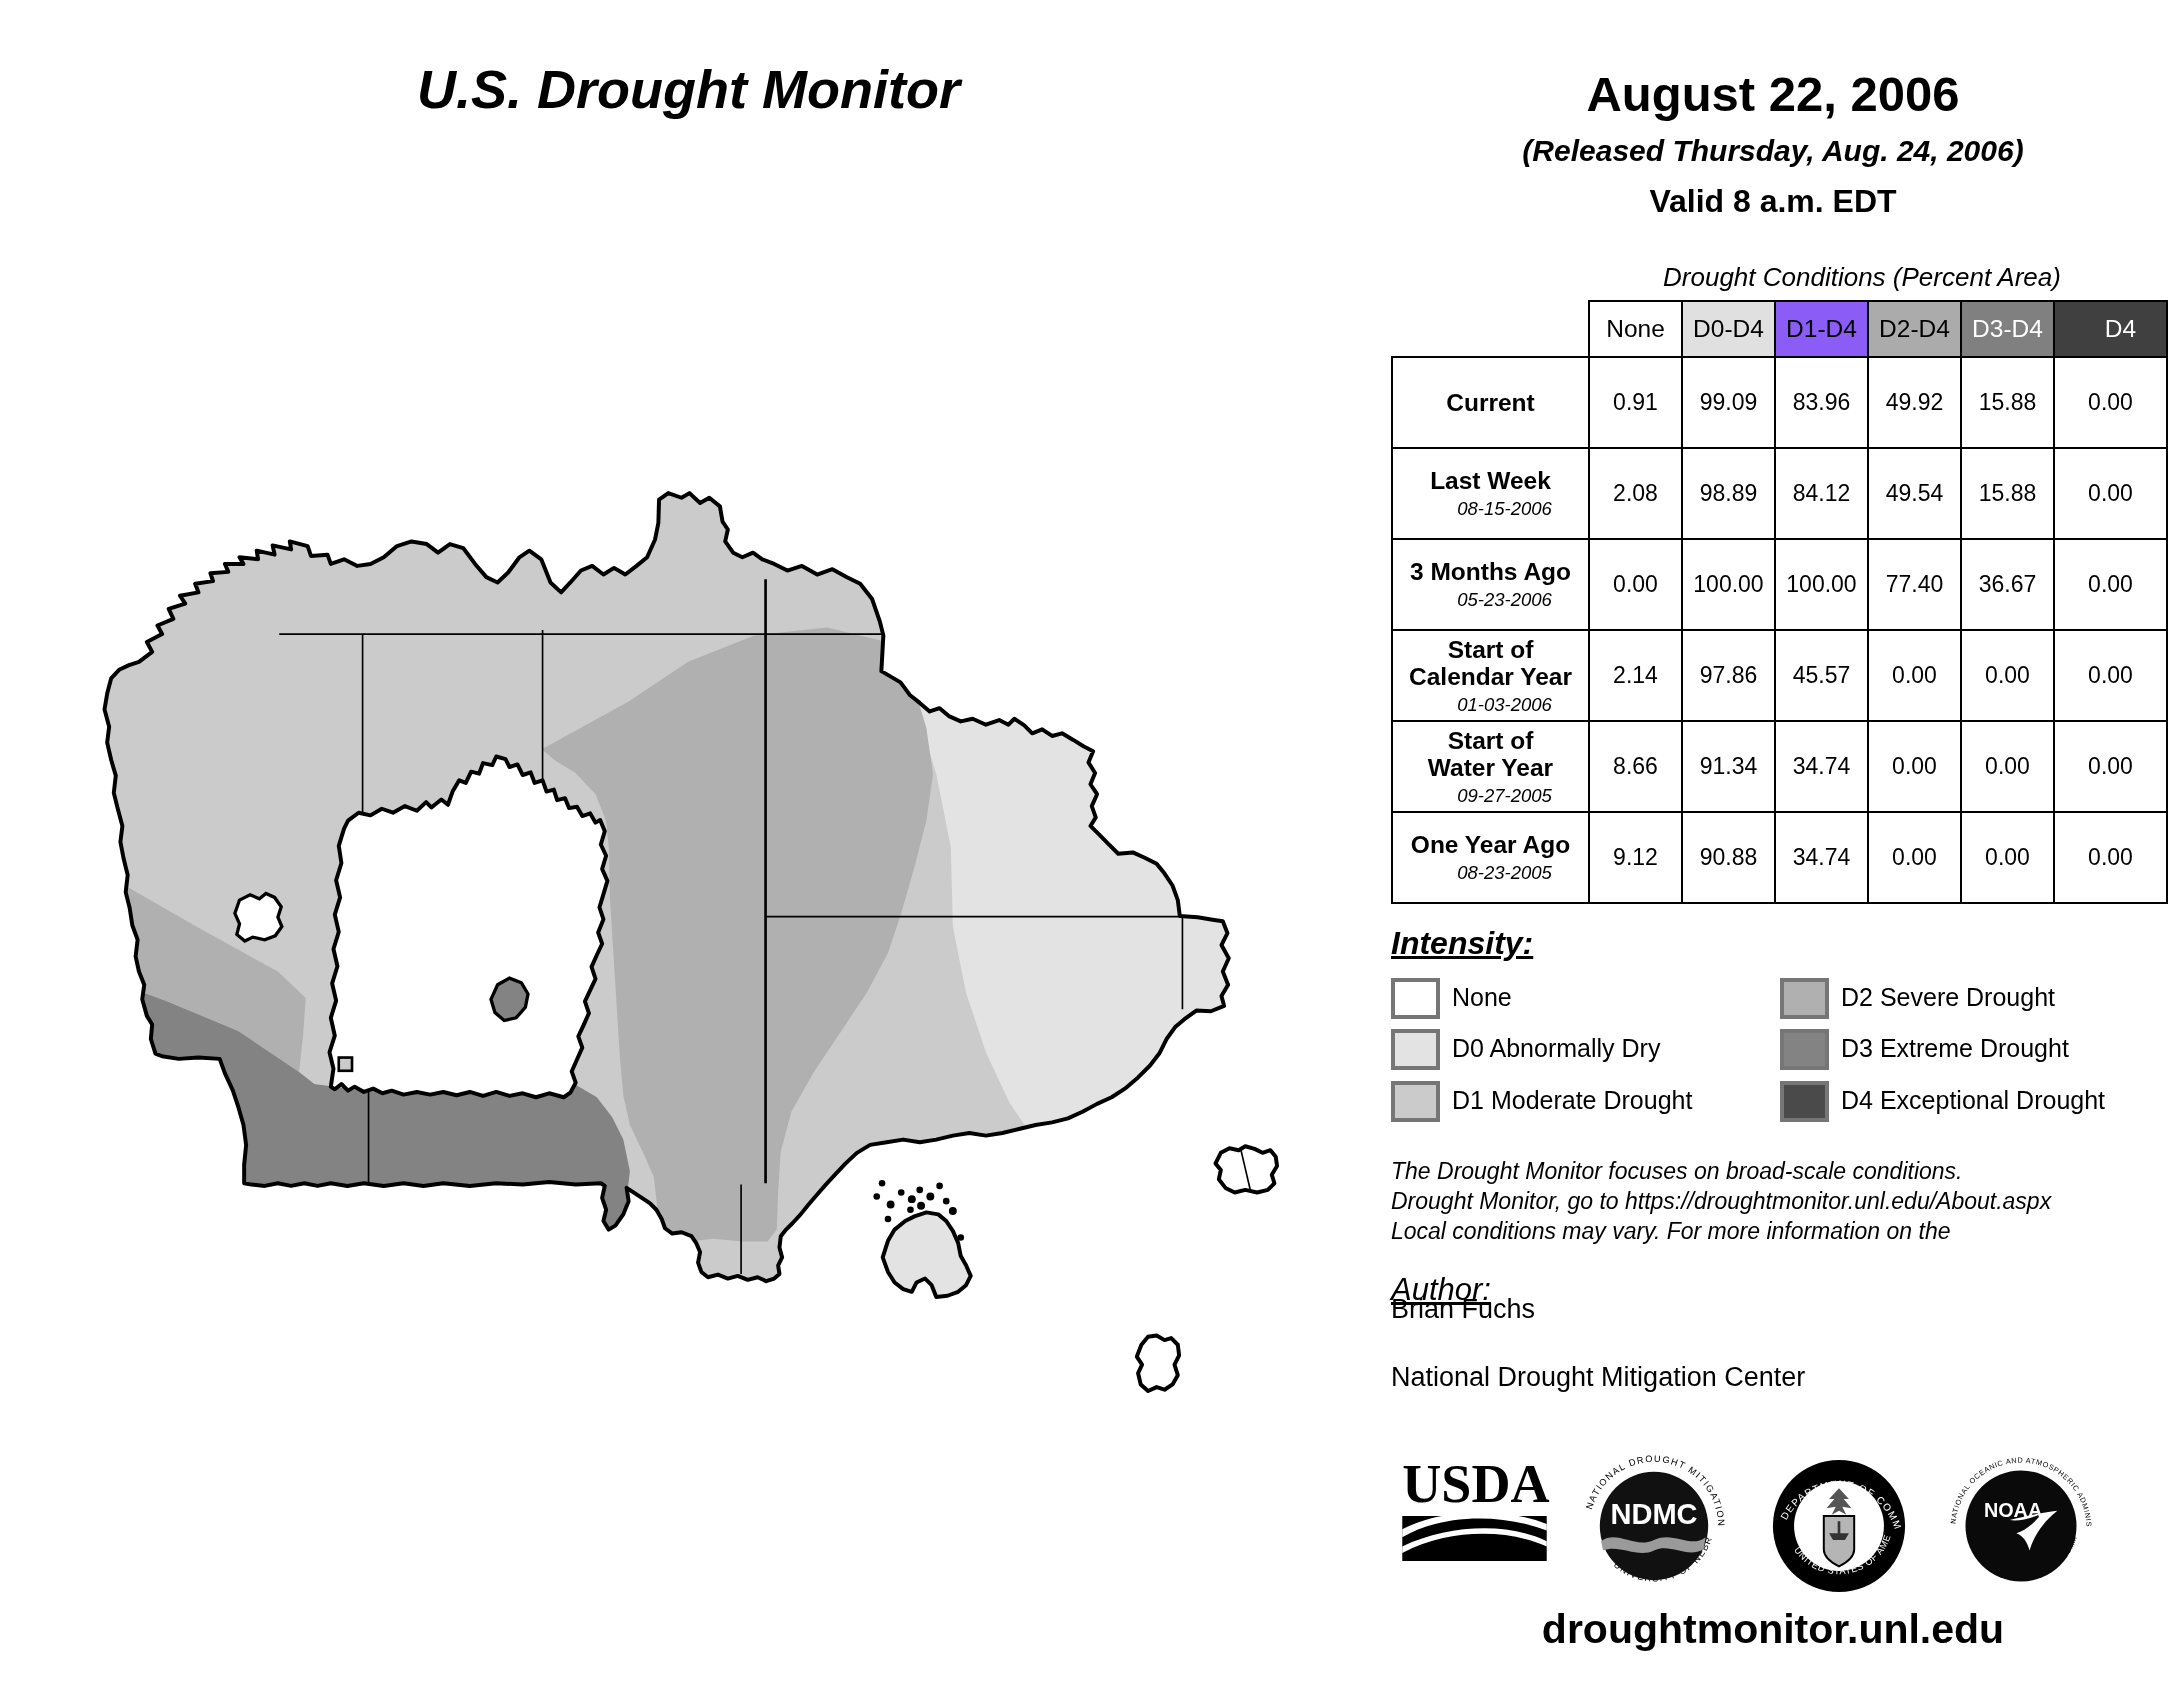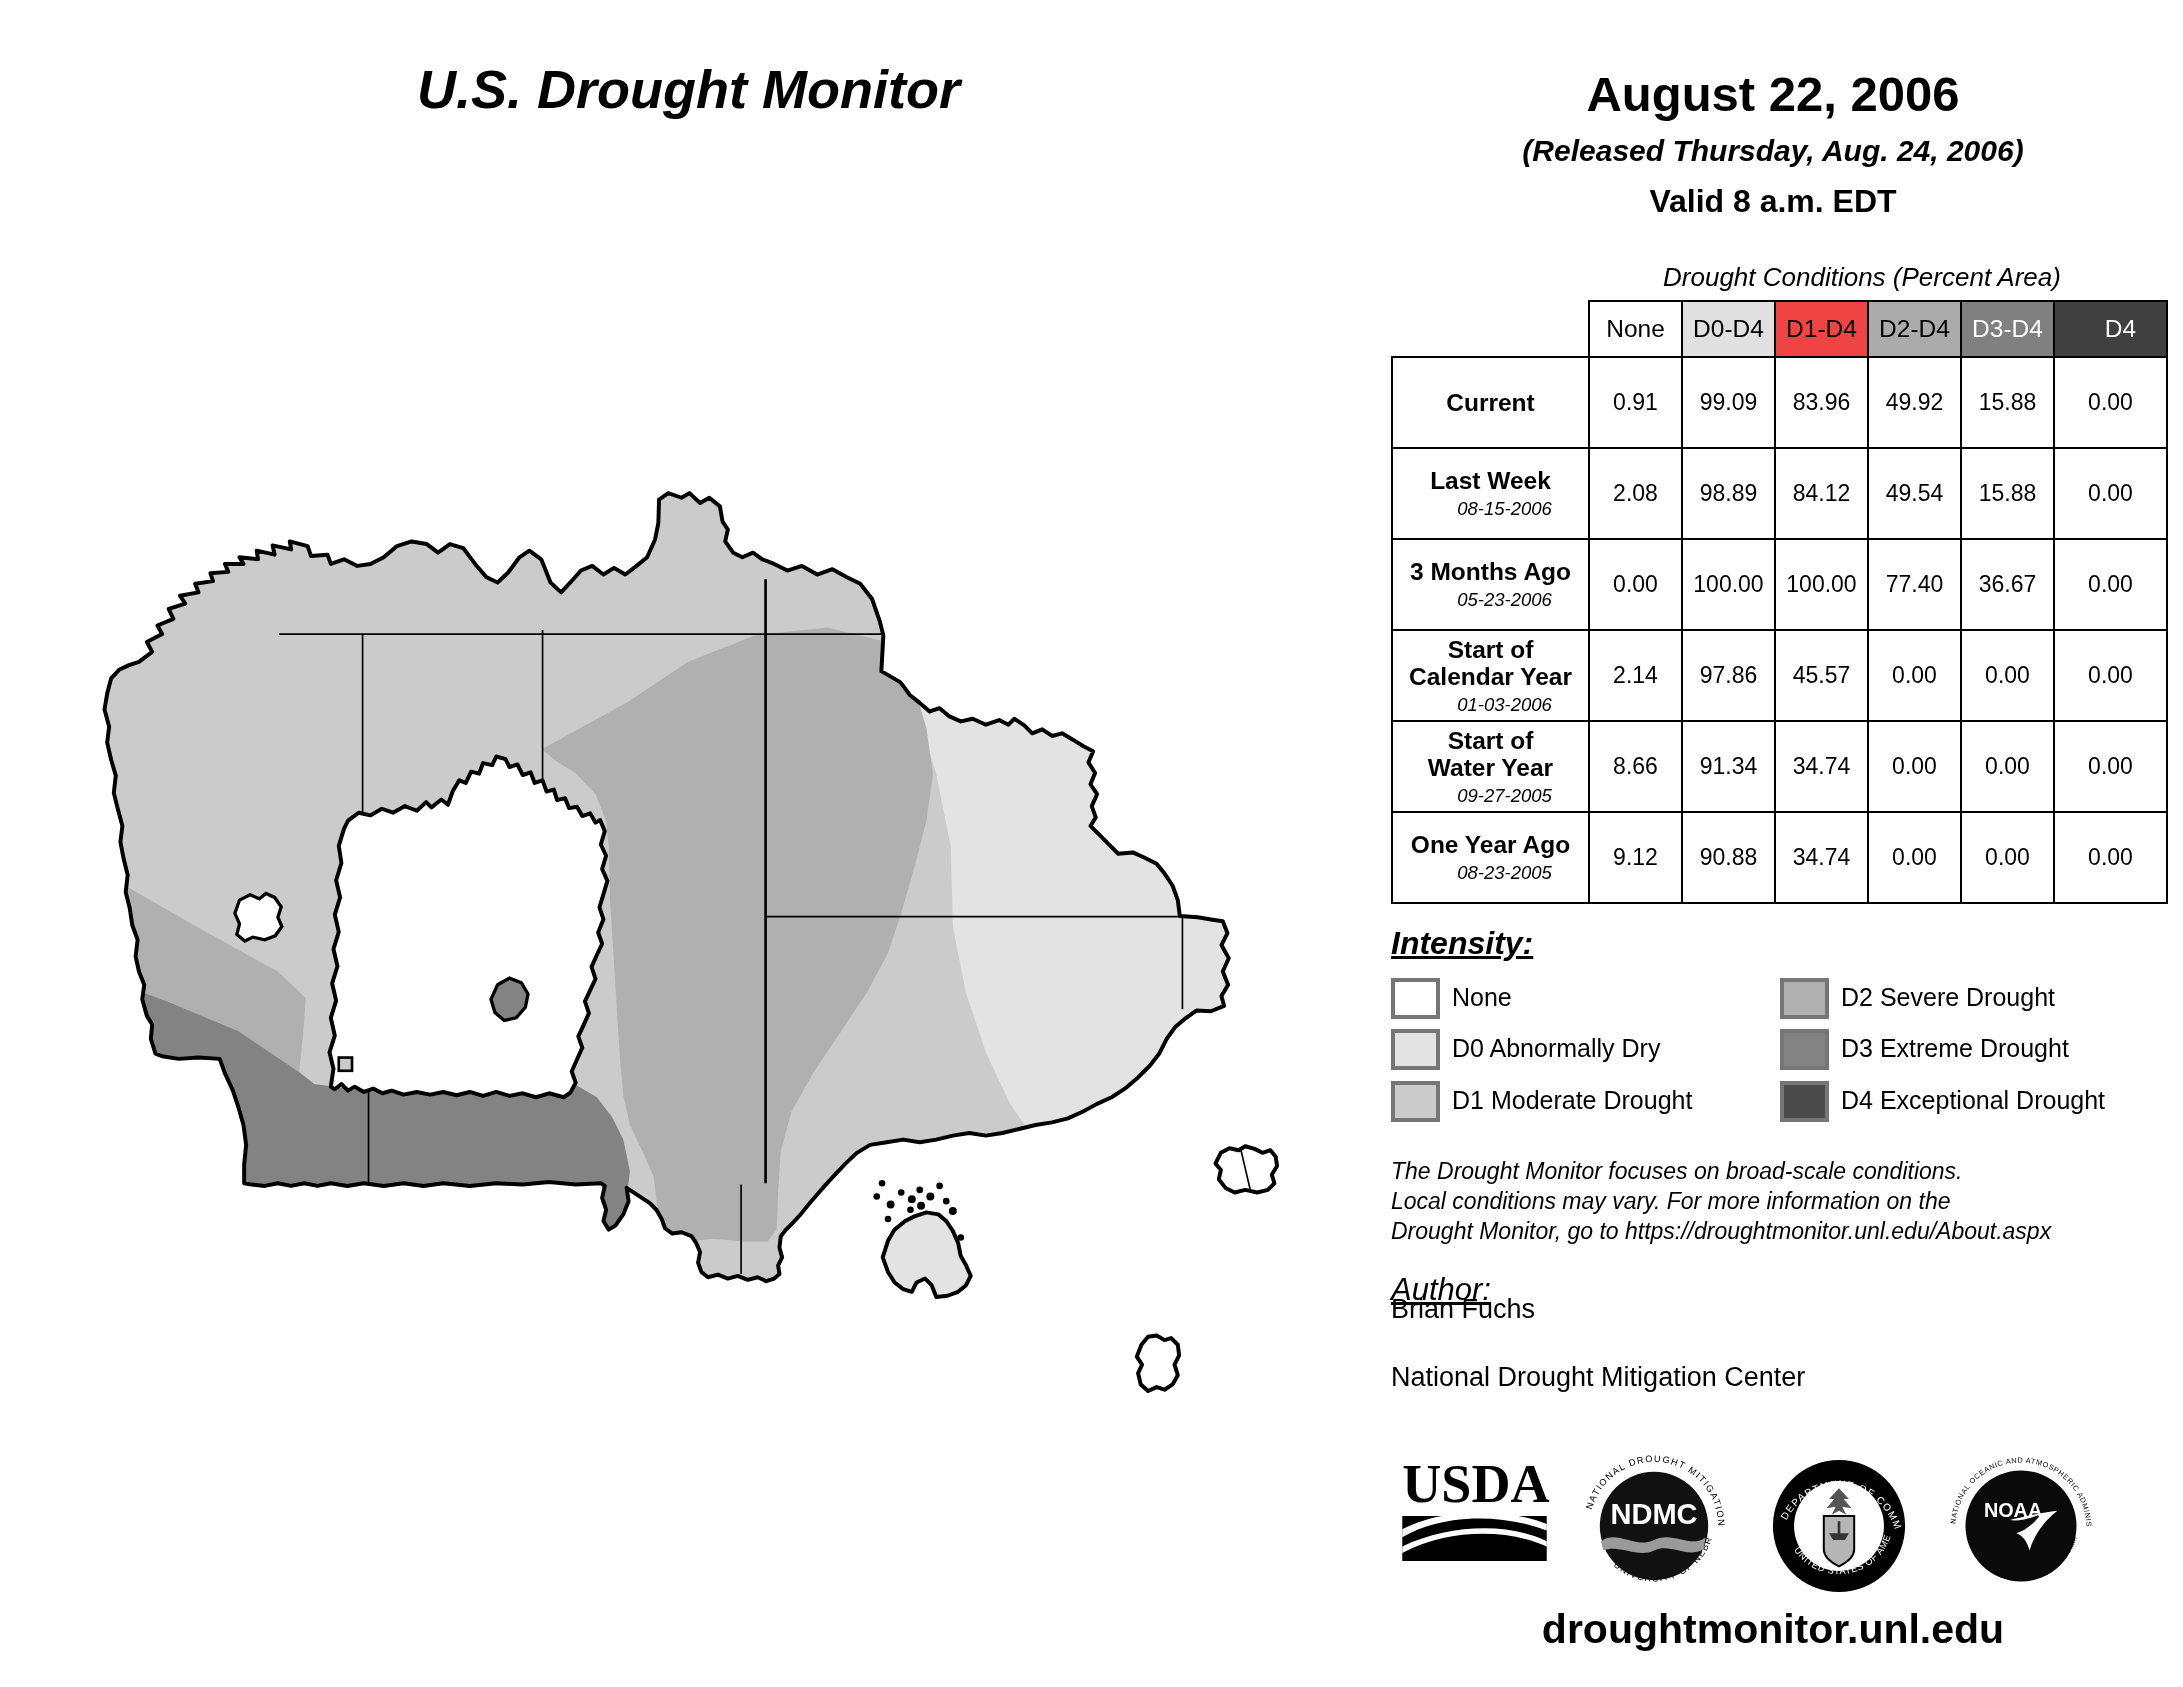--- a/index.html
+++ b/index.html
@@ -115,21 +115,21 @@
   </svg>
 
   <div class="abs tbl-title">Drought Conditions (Percent Area)</div>
 
   <table class="dm">
     <tbody>
       <tr>
         <td class="corner"></td>
         <td class="hcell" style="background-color: rgb(255, 255, 255); color: rgb(0, 0, 0);">None</td>
         <td class="hcell" style="background-color: rgb(224, 224, 224); color: rgb(0, 0, 0);">D0-D4</td>
-        <td class="hcell" style="background-color: #ef4444; color: rgb(0, 0, 0);">D1-D4</td>
+        <td class="hcell" style="background-color: #8b5cf6; color: rgb(0, 0, 0);">D1-D4</td>
         <td class="hcell" style="background-color: rgb(171, 171, 171); color: rgb(0, 0, 0);">D2-D4</td>
         <td class="hcell" style="background-color: rgb(128, 128, 128); color: rgb(255, 255, 255);">D3-D4</td>
         <td class="hcell" style="background-color: rgb(64, 64, 64); color: rgb(255, 255, 255); padding-left: 20px;">D4</td>
       </tr>
       <tr>
         <td class="lcell">
             <div>Current</div>
           </td>
         <td class="vcell">0.91</td>
         <td class="vcell">99.09</td>
@@ -225,22 +225,22 @@
     <span class="leg-swatch" style="background-color: rgb(131, 131, 131);"></span>
     <span class="leg-label">D3 Extreme Drought</span>
   </div>
   <div class="abs leg-item" style="left:1780px;top:1081px;">
     <span class="leg-swatch" style="background-color: rgb(74, 74, 74);"></span>
     <span class="leg-label">D4 Exceptional Drought</span>
   </div>
 
   <div class="abs disclaimer">
     <div>The Drought Monitor focuses on broad-scale conditions.</div>
+    <div>Drought Monitor, go to https://droughtmonitor.unl.edu/About.aspx</div>
     <div>Local conditions may vary. For more information on the</div>
-    <div>Drought Monitor, go to https://droughtmonitor.unl.edu/About.aspx</div>
   </div>
 
   <div class="abs author-title">Author:</div>
   <div class="abs author-name">Brian Fuchs</div>
   <div class="abs author-org">National Drought Mitigation Center</div>
 
   <svg class="abs logo" style="left:1397px;" width="155" height="119" viewBox="0 0 235 180">
     <text x="8" y="78" font-family="Liberation Serif, serif" font-weight="bold" font-size="82">USDA</text>
     <path fill="#000" d="M 8 100 L 227 100 L 227 168 L 8 168 Z"></path>
     <path fill="#fff" d="M 8 132 C 70 96 160 96 227 122 L 227 112 C 160 86 70 88 8 120 Z"></path>

